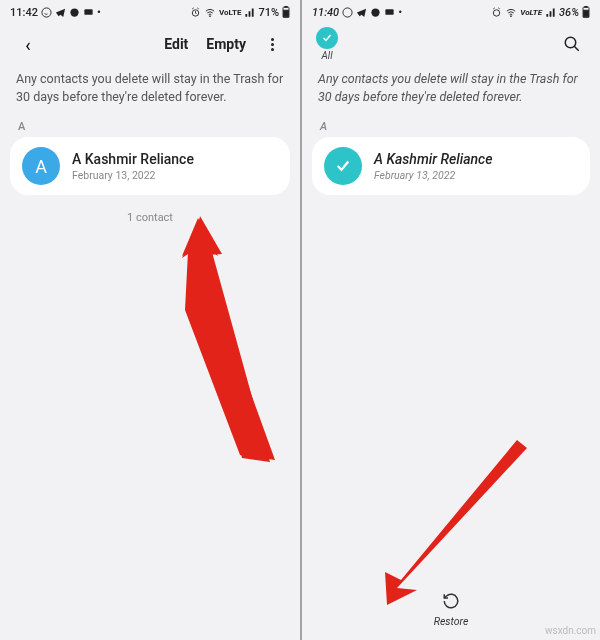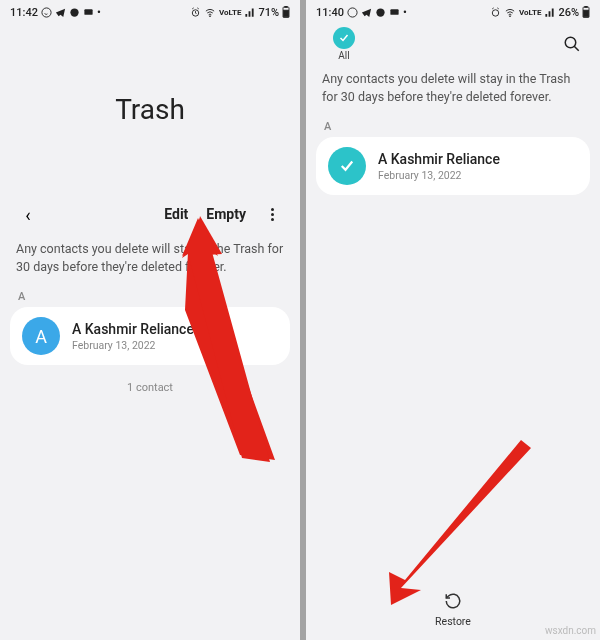--- a/index.html
+++ b/index.html
@@ -16,21 +16,21 @@
     width: 600px;
     height: 640px;
   }
   .screen {
     width: 300px;
     height: 640px;
     background: #f2f2f4;
     position: relative;
     overflow: hidden;
   }
-  .screen + .screen { border-left: 6px solid #a3a3a3; }
+  .screen + .screen { border-left: 2px solid #a3a3a3; font-style: italic; }
   
   
   .statusbar {
     height: 24px;
     display: flex;
     justify-content: space-between;
     align-items: center;
     padding: 12px 10px;
     font-size: 11px;
     color: #222;
@@ -75,21 +75,20 @@
     display:flex; align-items:center; justify-content:center;
     cursor:pointer;
   }
   .chev { font-size:18px; font-weight:400; }
   .dots { display:flex; flex-direction:column; gap:2px; }
   .dots span { width:3px; height:3px; background:#222; border-radius:50%; }
   
   .all-chip {
     display:flex; flex-direction:column; align-items:center;
     cursor:pointer;
-    margin-left:13px;
   }
   .check-circ {
     width:22px; height:22px; border-radius:50%;
     background:#2cc3c9;
     display:flex; align-items:center; justify-content:center;
   }
   .check-circ svg { display:block; }
   .all-lbl { font-size:10px; color:#444; margin-top:1px; }
   
   
@@ -211,21 +210,20 @@
         <span class="sicon">
             <svg width="8" height="12" viewBox="0 0 12 20" fill="none" stroke="#222" stroke-width="1.5">
               <rect x="1" y="2" width="10" height="17" rx="1"></rect>
               <rect x="4" y="0" width="4" height="2" fill="#222"></rect>
               <rect x="2" y="7" width="8" height="11" fill="#222"></rect>
             </svg>
           </span>
       </div>
     </div>
 
-    <div class="bigtitle">Trash</div>
 
     <div class="toolbar">
       <div class="icon-btn chev">‹</div>
       <div class="spacer"></div>
       <div class="tool-btn">Edit</div>
       <div class="tool-btn">Empty</div>
       <div class="icon-btn">
           <div class="dots">
             <span></span>
             <span></span>
@@ -298,21 +296,21 @@
               <path d="M3 9a14 14 0 0118 0M6 13a9 9 0 0112 0M9 17a4 4 0 016 0"></path>
               <circle cx="12" cy="20" r="1" fill="#222"></circle>
             </svg>
           </span>
         <span class="volte"><span>VoLTE</span></span>
         <span class="sicon">
             <svg width="11" height="11" viewBox="0 0 24 24" fill="#222">
               <path d="M3 21h4v-6H3zM10 21h4V9h-4zM17 21h4V3h-4z"></path>
             </svg>
           </span>
-        <span>26%</span>
+        <span>36%</span>
         <span class="sicon">
             <svg width="8" height="12" viewBox="0 0 12 20" fill="none" stroke="#222" stroke-width="1.5">
               <rect x="1" y="2" width="10" height="17" rx="1"></rect>
               <rect x="4" y="0" width="4" height="2" fill="#222"></rect>
               <rect x="2" y="7" width="8" height="11" fill="#222"></rect>
             </svg>
           </span>
       </div>
     </div>
 

